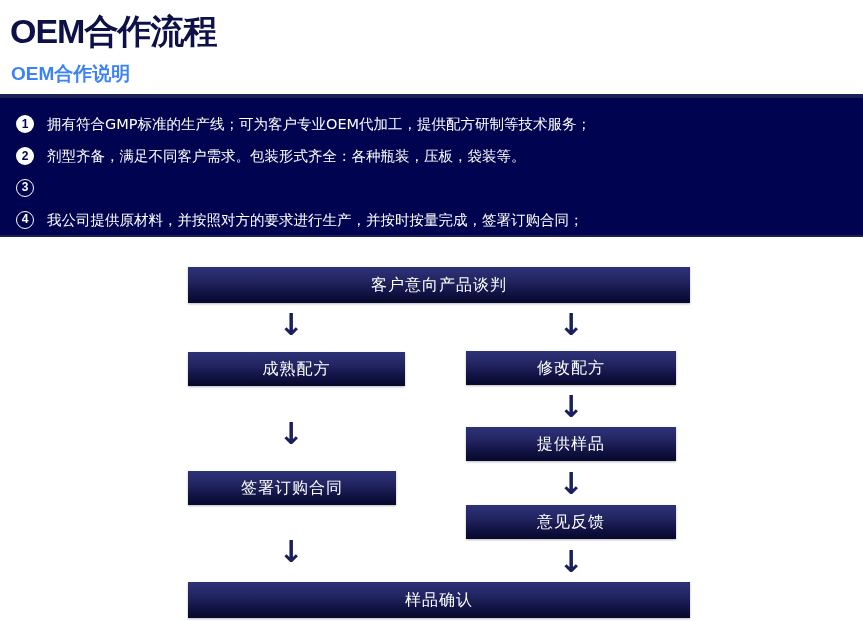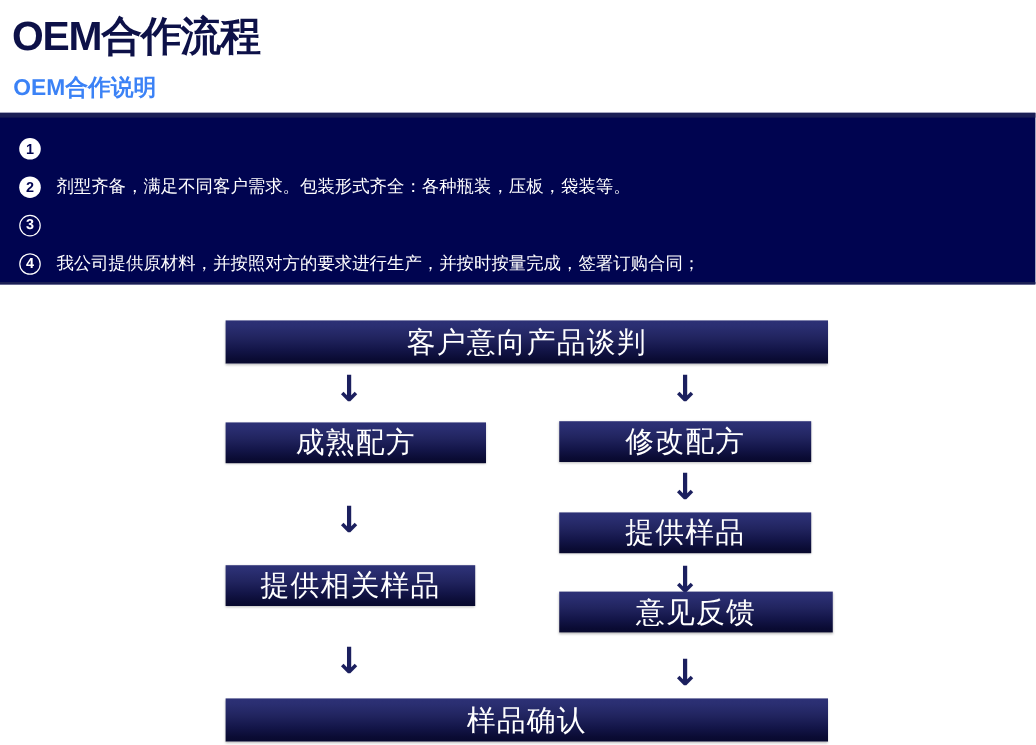--- a/index.html
+++ b/index.html
@@ -115,21 +115,21 @@
                 #2d3176 0%,
                 #2a2e71 14%,
                 #21245f 40%,
                 #131548 68%,
                 #0a0b33 90%,
                 #08092e 100%);
     color: #ffffff;
     display: flex;
     align-items: center;
     justify-content: center;
-    font-size: 24px;
+    font-size: 16px;
     font-weight: normal;
     letter-spacing: 1px;
     font-family: "DejaVu Sans", "Liberation Sans", sans-serif;
     box-shadow: 0 1px 2px rgba(0,0,0,0.28);
   }
 
   .arrow {
     position: absolute;
     color: #1b1f5e;
     font-size: 30px;
@@ -145,20 +145,21 @@
 
 <div id="page">
 
   <div class="main-title">OEM合作流程</div>
   <div class="sub-title">OEM合作说明</div>
 
   <div class="notes-banner">
 
     <div class="note-row">
       <span class="note-num">1</span>
+      <span class="note-text">拥有符合GMP标准的生产线；可为客户专业OEM代加工，提供配方研制等技术服务；</span>
     </div>
 
     <div class="note-row">
       <span class="note-num">2</span>
       <span class="note-text">剂型齐备，满足不同客户需求。包装形式齐全：各种瓶装，压板，袋装等。</span>
     </div>
 
     <div class="note-row">
       <span class="note-num outlined">3</span>
     </div>
@@ -188,27 +189,27 @@
     </div>
 
     <div class="arrow" style="left:271px; top:182px; width:40px;">↓</div>
     <div class="arrow" style="left:551px; top:155px; width:40px;">↓</div>
 
     <div class="fbox" style="left:466px; top:190px; width:210px; height:34px;">
       <span>提供样品</span>
     </div>
 
     <div class="fbox" style="left:188px; top:234px; width:208px; height:34px;">
-      <span>提供相关样品</span>
+      <span>签署订购合同</span>
     </div>
 
     <div class="arrow" style="left:551px; top:232px; width:40px;">↓</div>
     <div class="arrow" style="left:271px; top:300px; width:40px;">↓</div>
 
-    <div class="fbox" style="left:466px; top:256px; width:228px; height:34px;text-align:right;">
+    <div class="fbox" style="left:466px; top:268px; width:210px; height:34px;text-align:right;">
       <span>意见反馈</span>
     </div>
 
     <div class="arrow" style="left:551px; top:310px; width:40px;">↓</div>
 
     <div class="fbox" style="left:188px; top:345px; width:502px; height:36px;">
       <span>样品确认</span>
     </div>
 
   </div>

